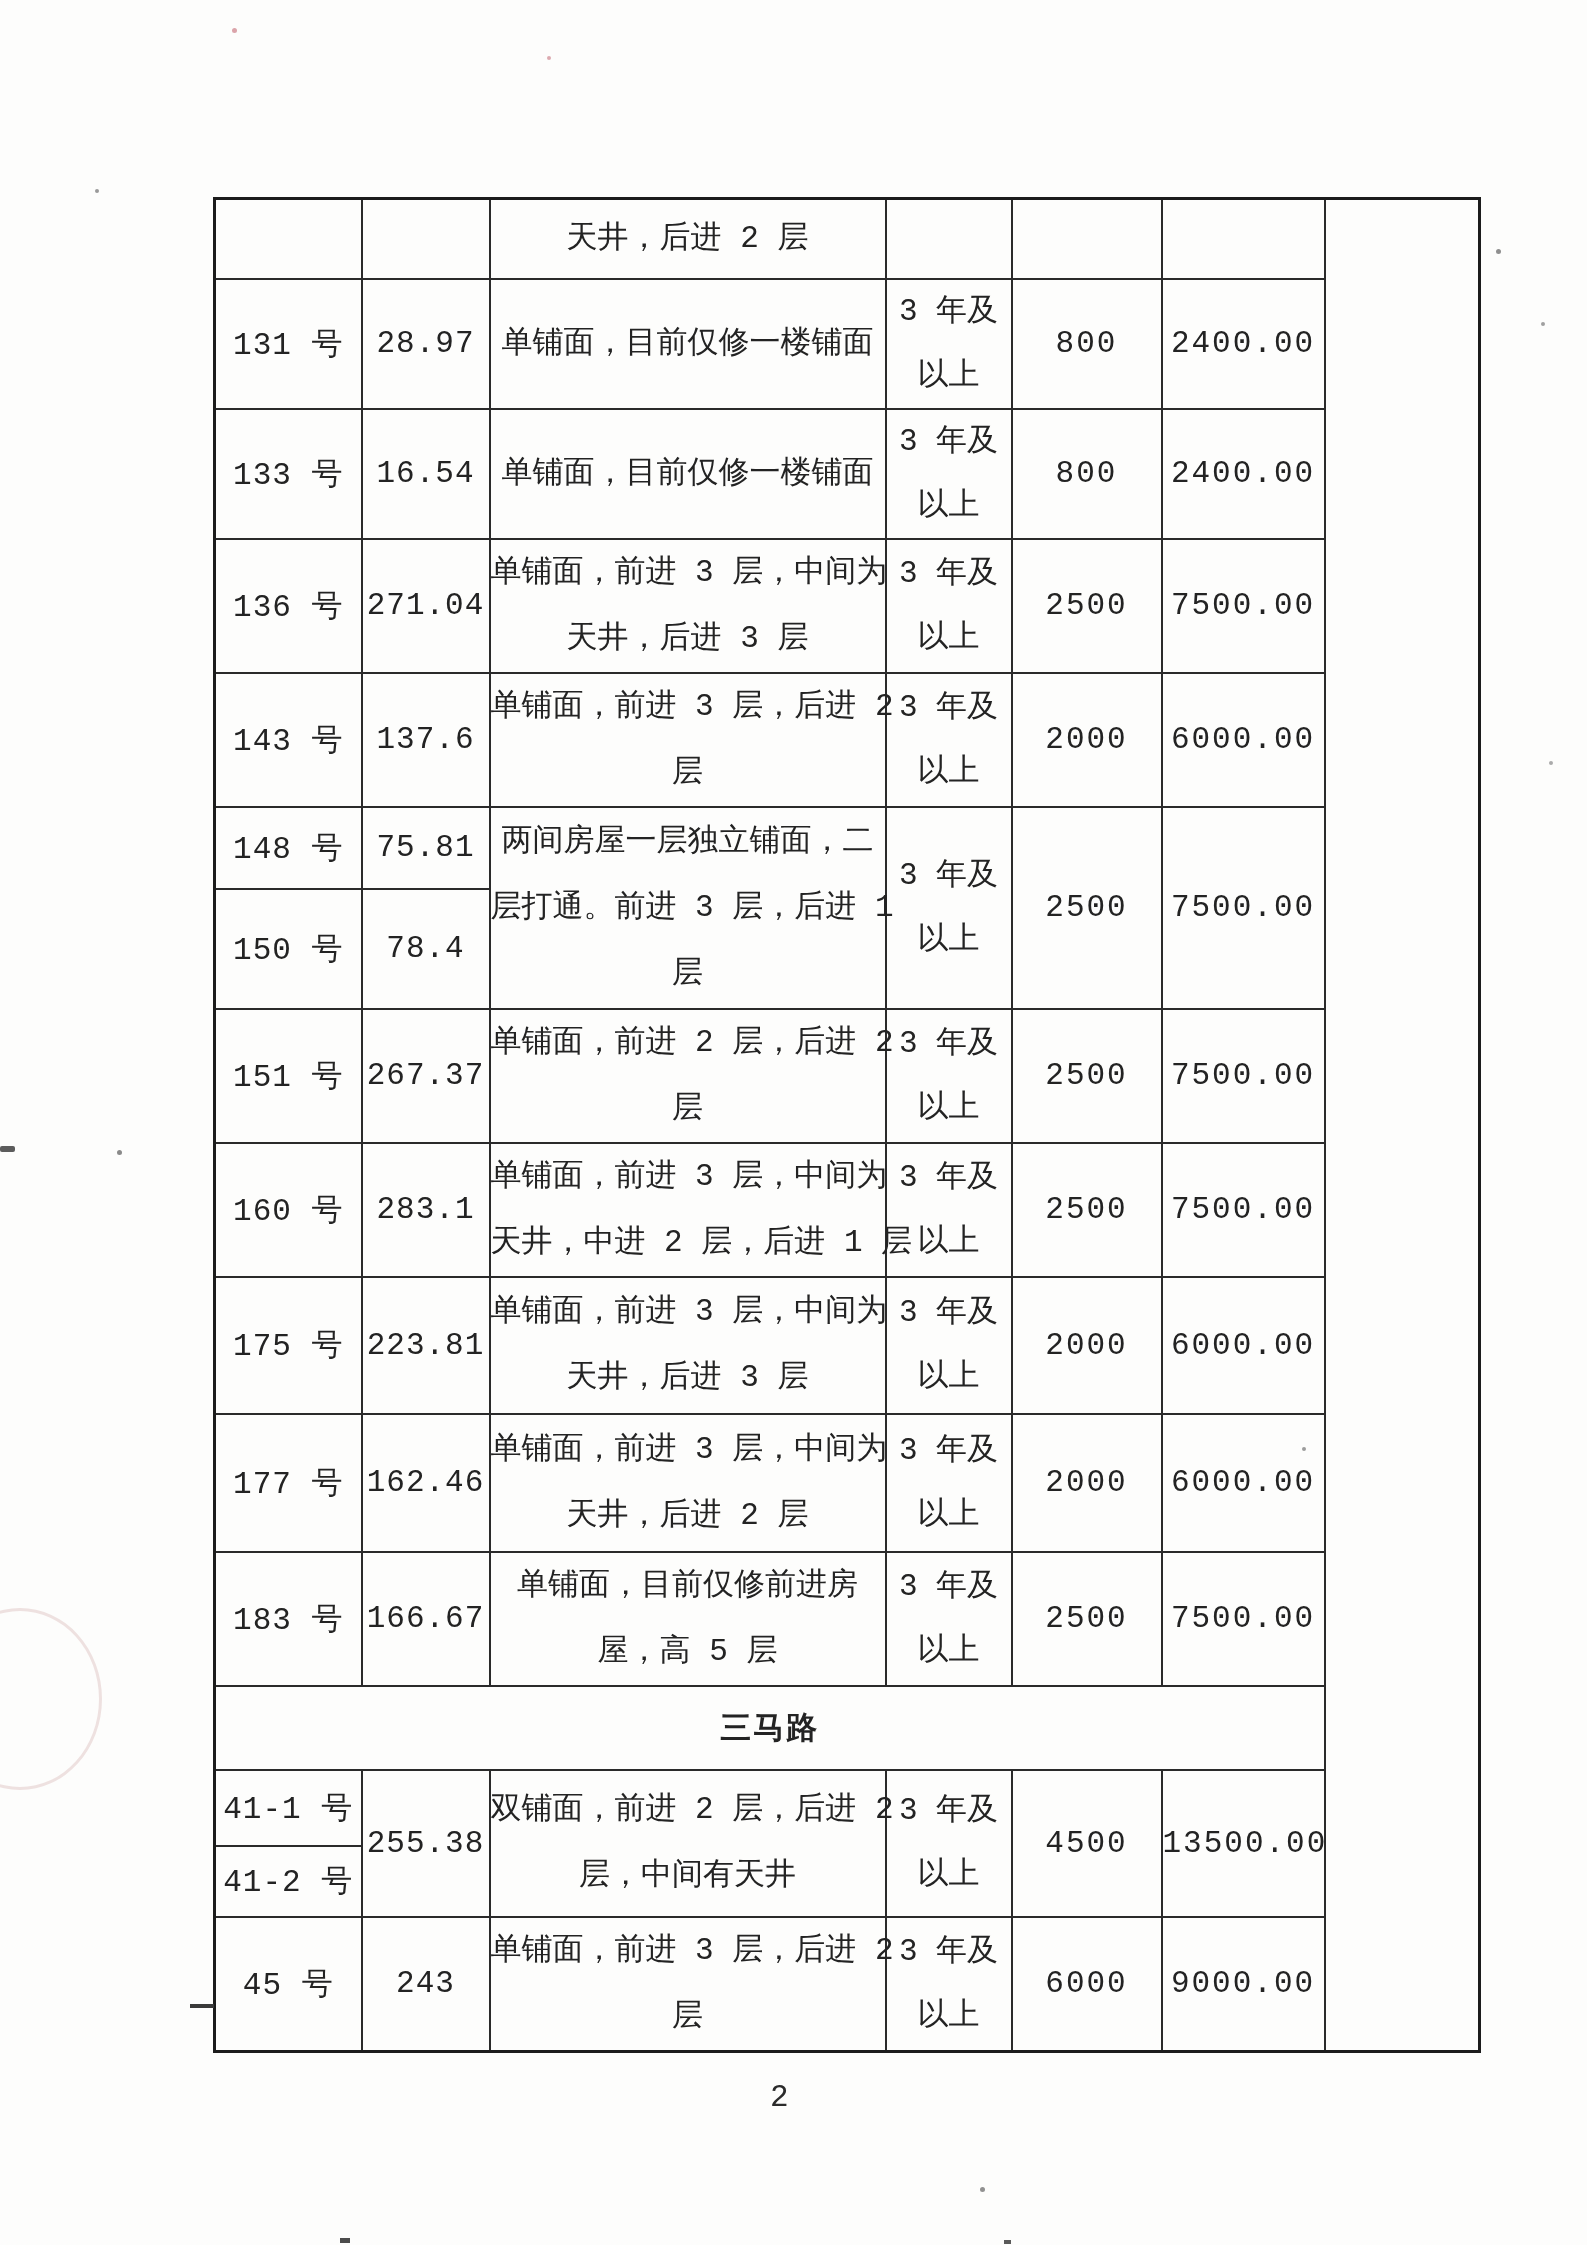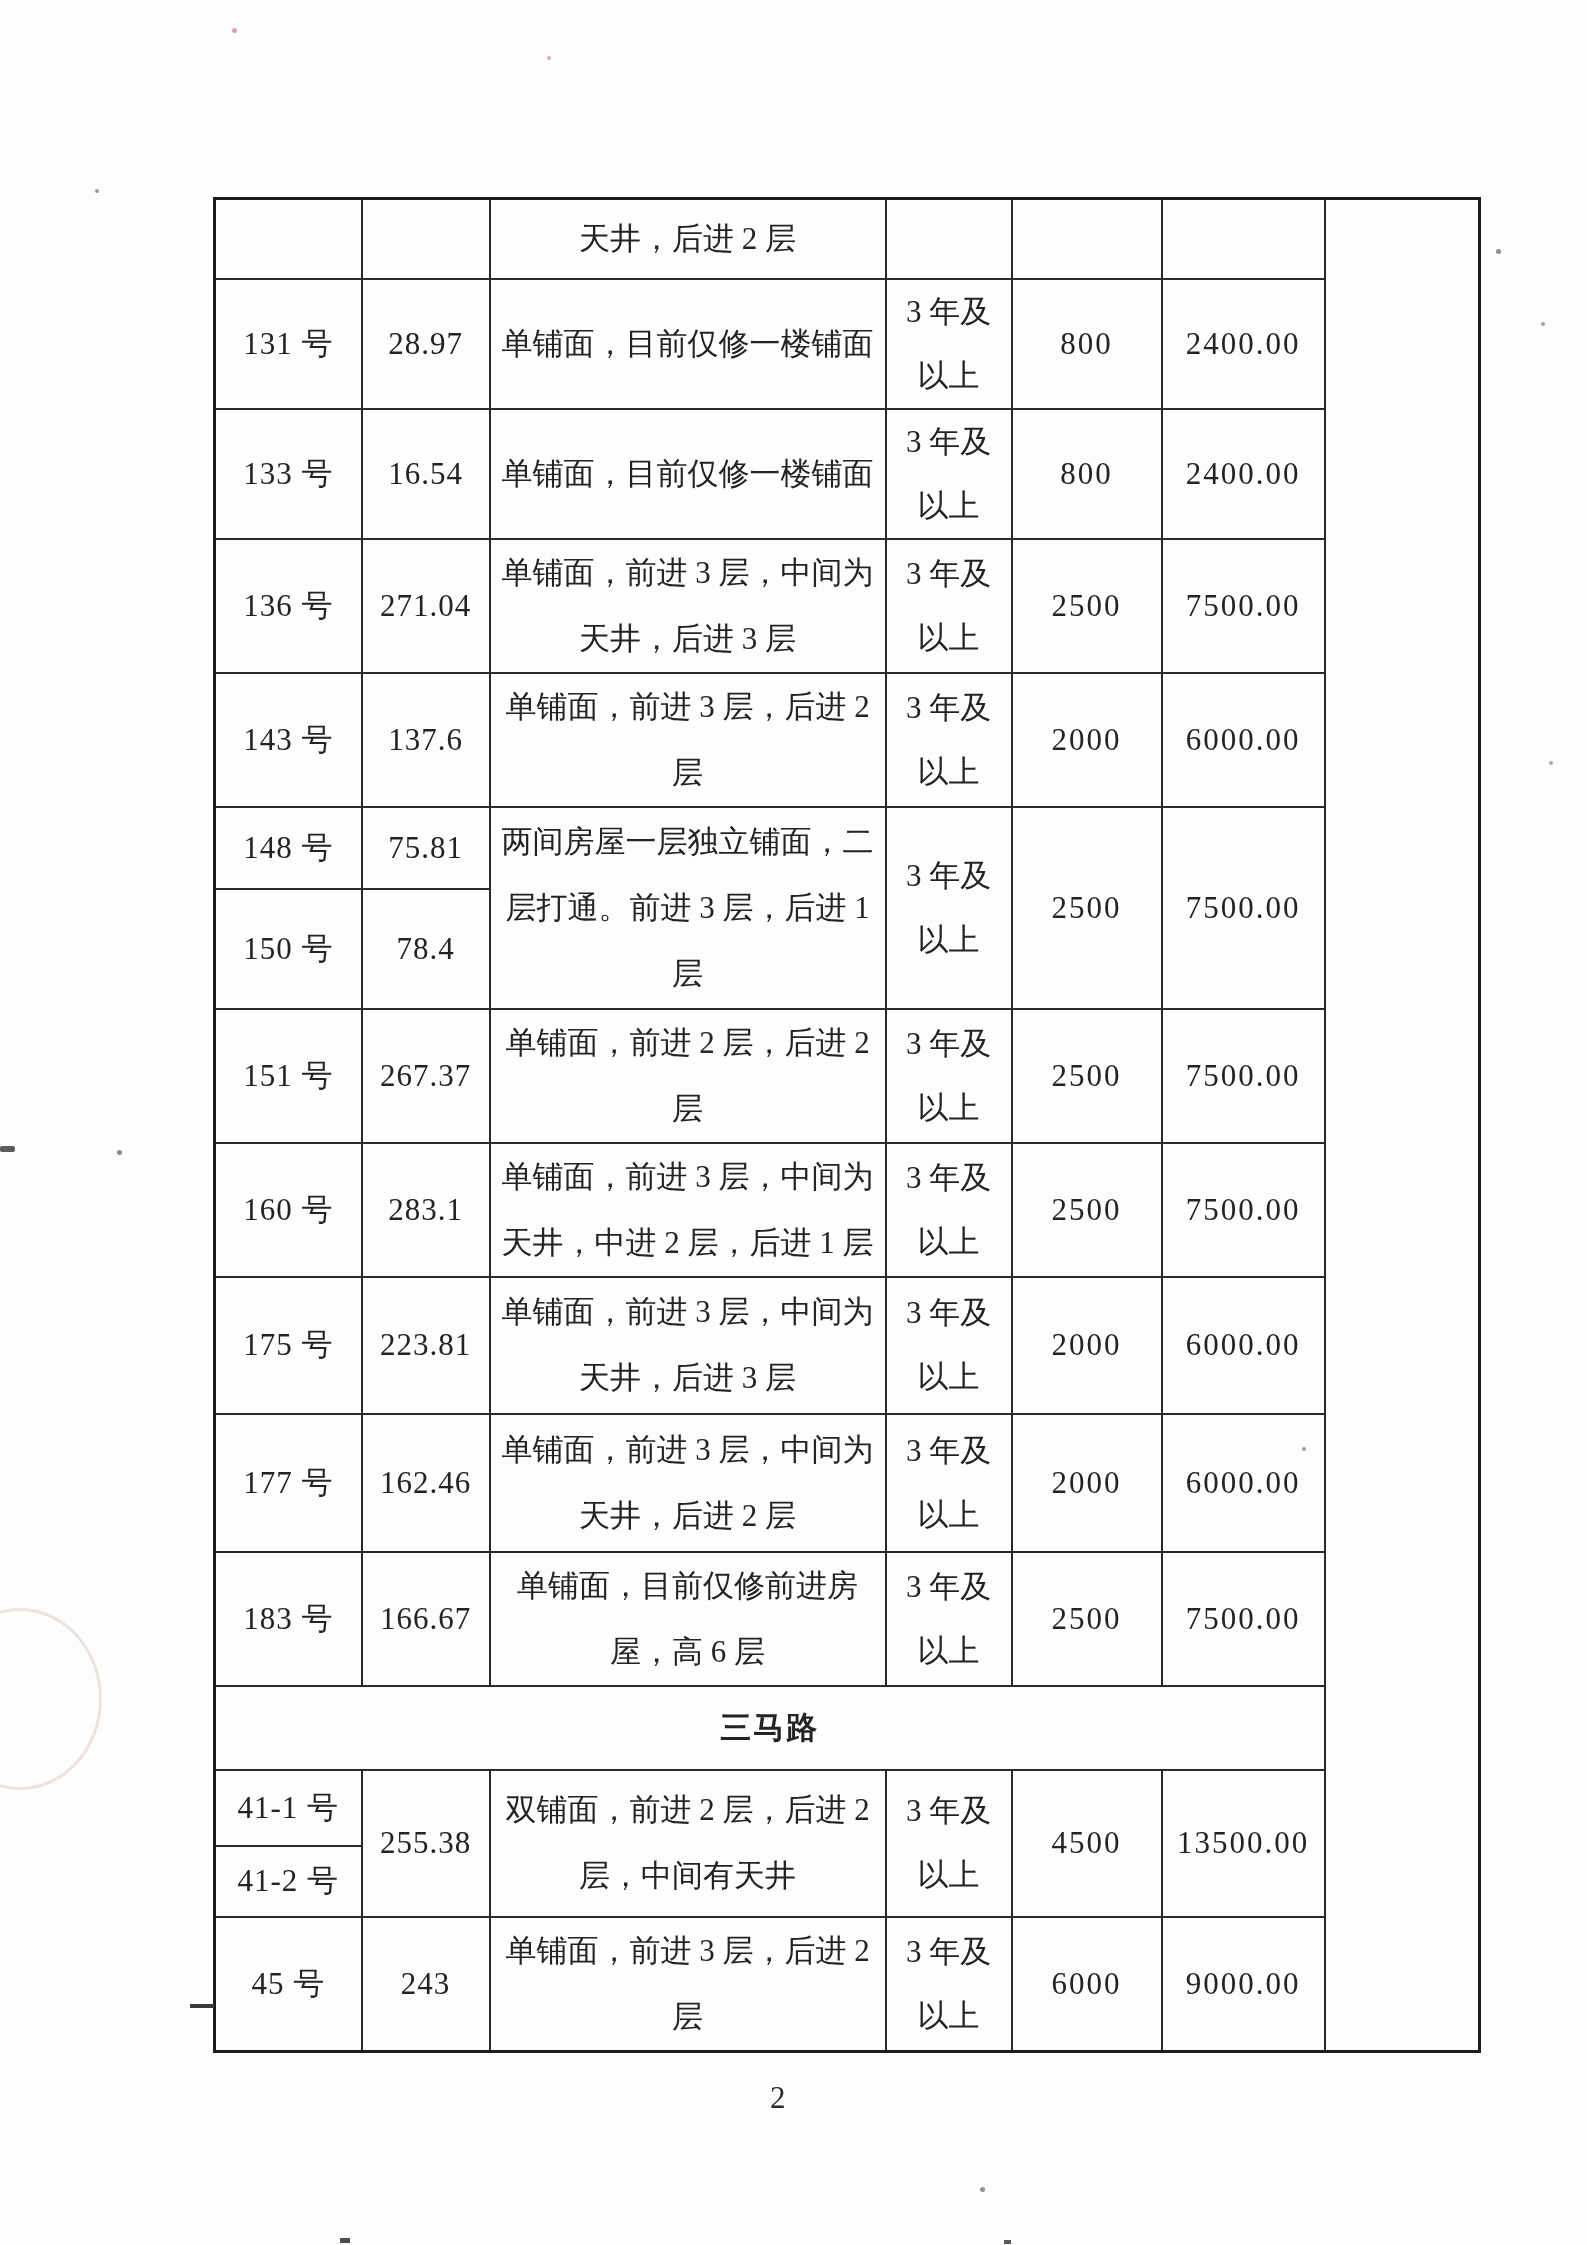--- a/index.html
+++ b/index.html
@@ -1,20 +1,20 @@
 <!DOCTYPE html>
 <html><head>
 <meta charset="utf-8">
 <style>
   html,body{margin:0;padding:0;}
   .page{
     position:relative;
     width:1587px;height:2245px;
     background:#fdfdfc;
-    font-family:Liberation Serif, serif;
+    font-family:Liberation Mono, monospace;
     color:#1e1e1e;
     overflow:hidden;
   }
   table.rental{
     position:absolute;left:213px;top:197px;
     border-collapse:collapse;table-layout:fixed;
     width:1265px;
     border:3px solid #1c1c1c;
   }
   table.rental td{
@@ -215,21 +215,21 @@
         </td>
         <td class="price">2000</td>
         <td class="price">6000.00</td>
       </tr>
 
       <tr style="height:125px">
         <td class="num">183 号</td>
         <td class="area">166.67</td>
         <td class="desc">
           <span class="dline">单铺面，目前仅修前进房</span>
-          <span class="dline">屋，高 6 层</span>
+          <span class="dline">屋，高 5 层</span>
         </td>
         <td class="term">
           <span class="dline">3 年及</span>
           <span class="dline">以上</span>
         </td>
         <td class="price">2500</td>
         <td class="price">7500.00</td>
       </tr>
 
       <tr style="height:84px">

